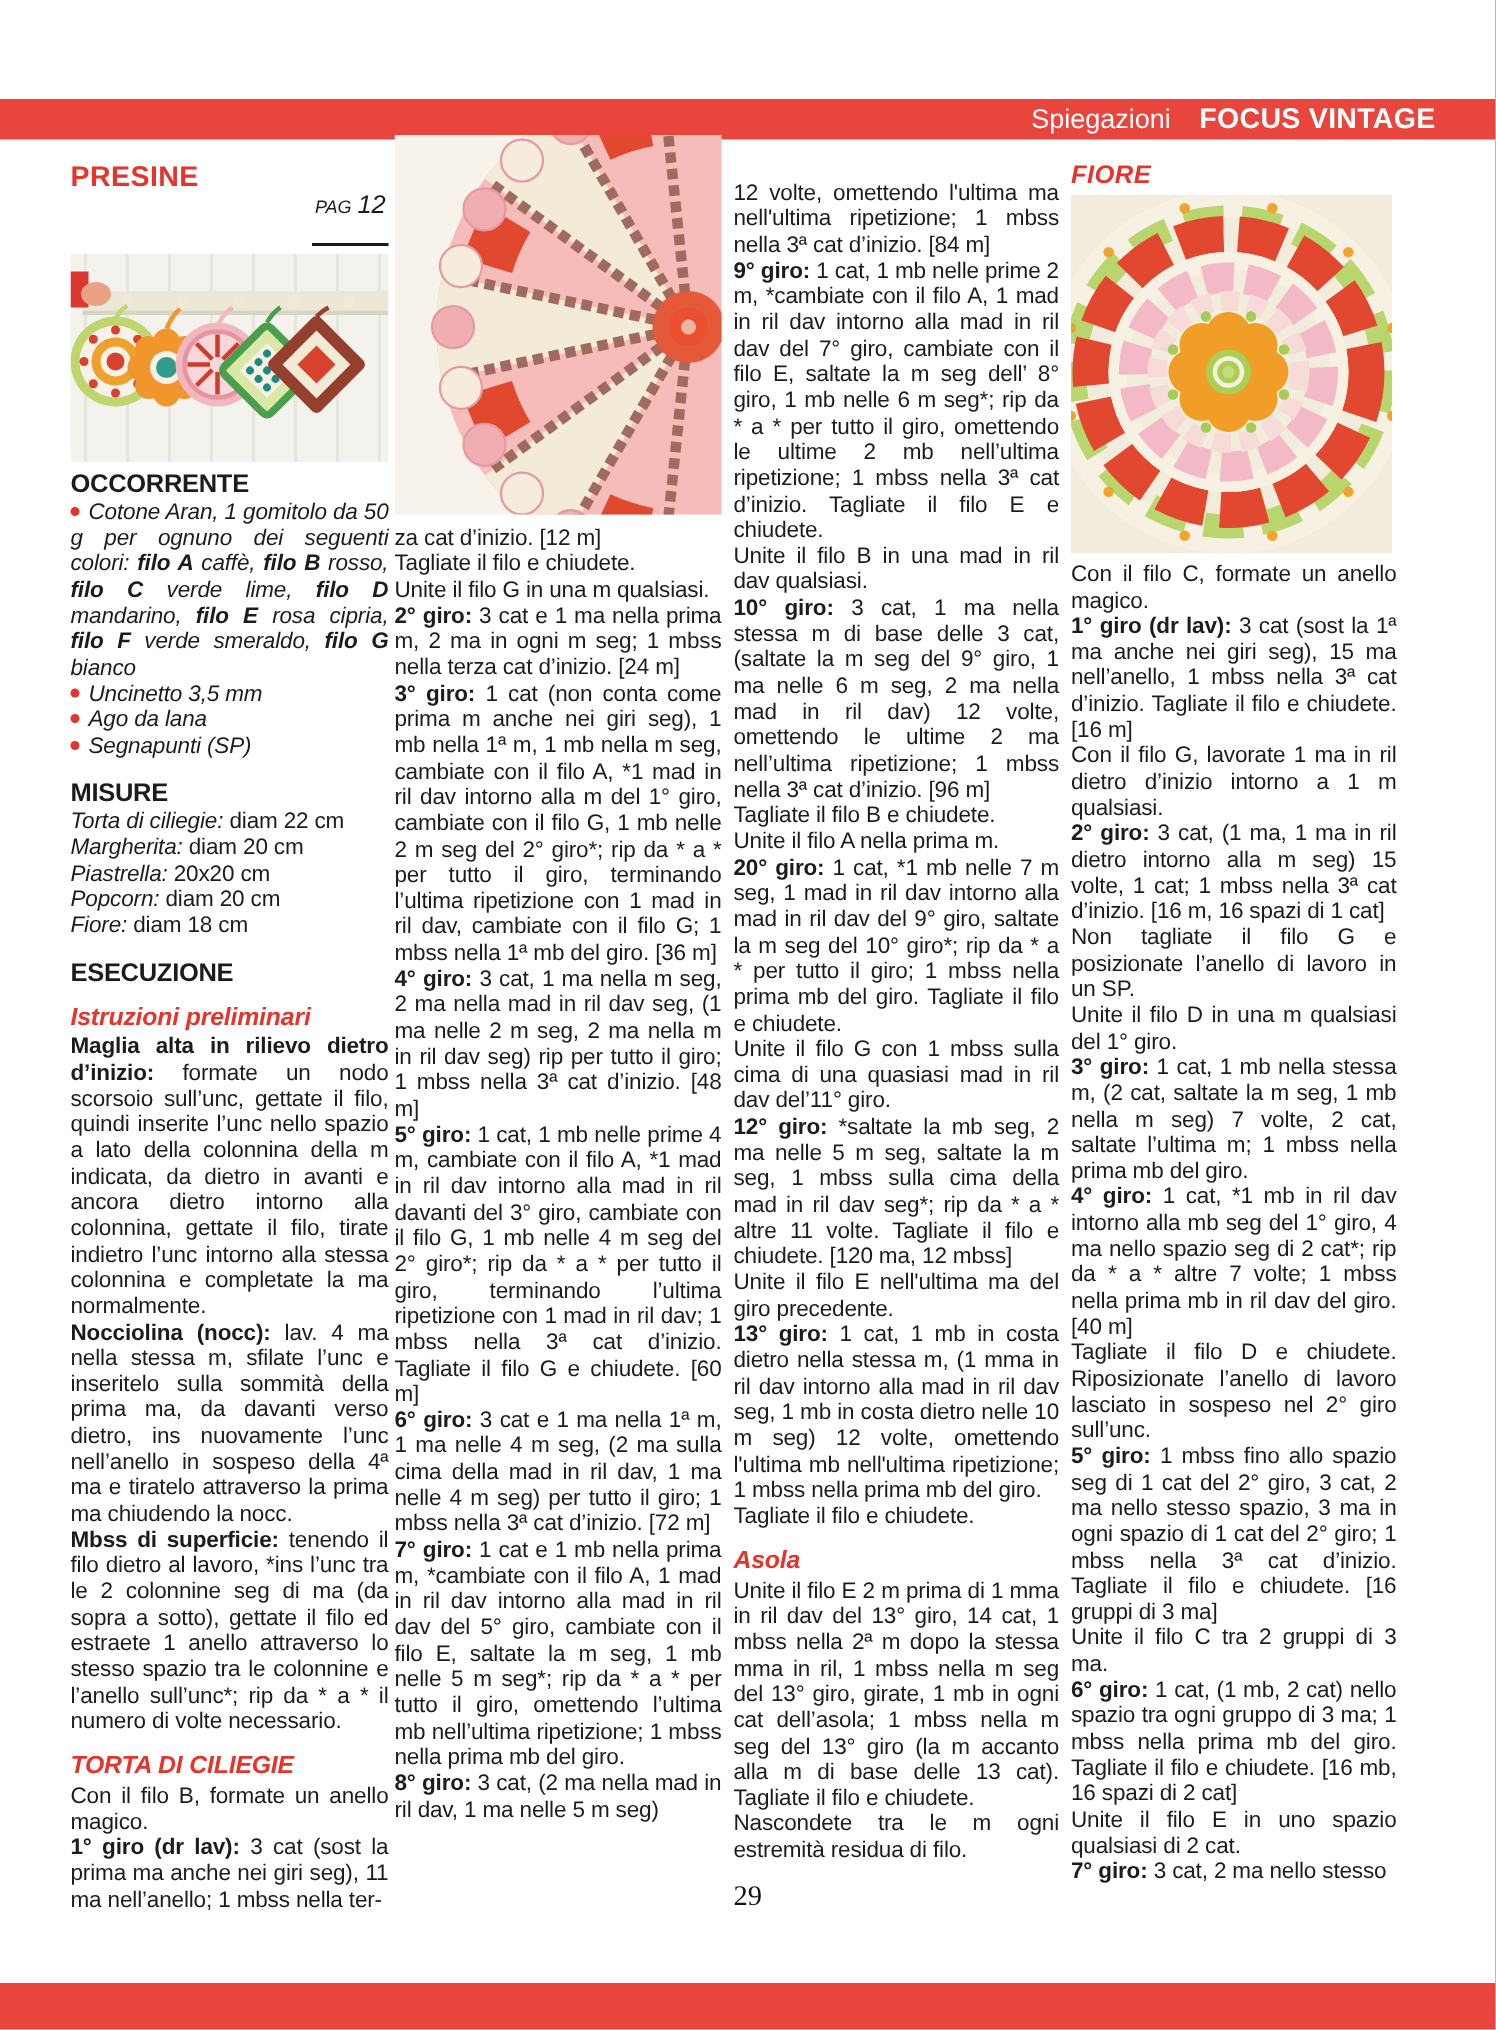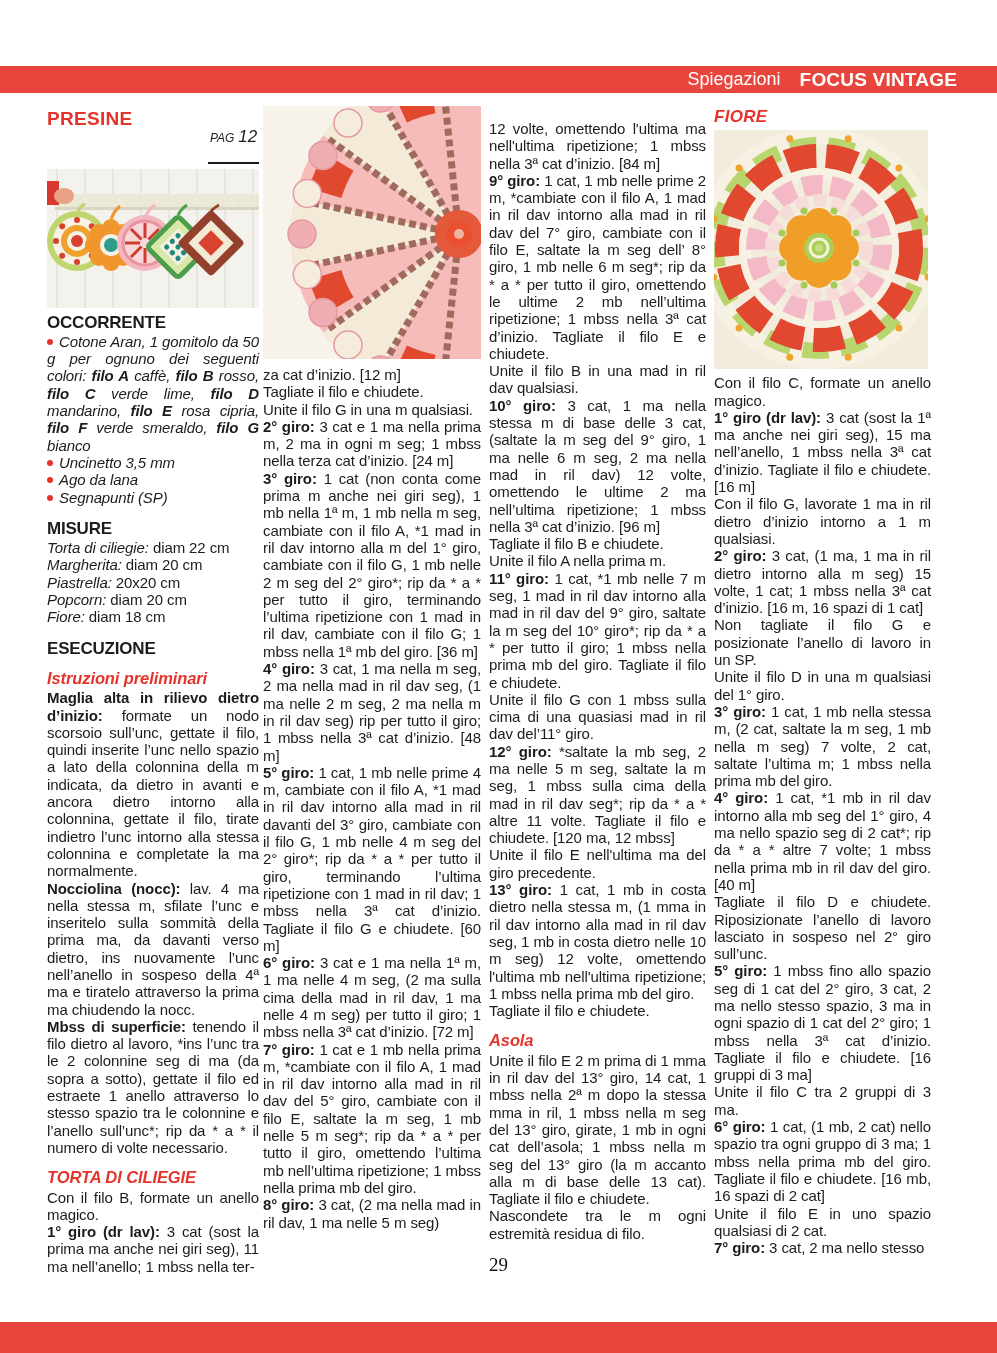--- a/index.html
+++ b/index.html
@@ -6,21 +6,21 @@
   *{margin:0;padding:0;box-sizing:border-box;}
   html,body{background:#888;}
   #page{position:relative;width:997px;height:1353px;background:#ffffff;overflow:hidden;
         font-family:"Liberation Sans","DejaVu Sans",sans-serif;color:#1d1c1a;margin:0 auto;}
   .topbar{position:absolute;left:0;top:66px;width:997px;height:27px;background:var(--banner-red);
           display:flex;align-items:center;justify-content:flex-end;padding-right:40px;color:#fff;font-size:18px;}
   .topbar .bold{font-weight:700;margin-left:19px;font-size:19px;letter-spacing:.2px;}
   .bottombar{position:absolute;left:0;top:1322px;width:997px;height:31px;background:var(--banner-red);}
   .col{position:absolute;font-size:15px;line-height:17.3px;text-align:justify;letter-spacing:-0.1px;}
   #col1{left:47px;top:110px;width:212px;}
-  #col2{left:263px;top:106px;width:218px;}
+  #col2{left:263px;top:90px;width:218px;}
   #col3{left:489px;top:120px;width:217px;}
   #col4{left:714px;top:108px;width:217px;}
   .para{margin:0;}
   .h{font-weight:700;font-size:17px;margin-top:14px;margin-bottom:2px;text-align:left;letter-spacing:-.2px;}
   .paras .h:first-child{margin-top:0;}
   .redhead{color:var(--accent-red);font-weight:700;font-style:italic;font-size:16.5px;
            margin-top:13px;margin-bottom:2px;text-align:left;}
   .b{font-weight:700;}
   .i{font-style:italic;}
   .bullet::before{content:"";display:inline-block;width:6px;height:6px;border-radius:3px;
@@ -231,21 +231,21 @@
   </div>
 
   <div id="col3" class="col">
     <div class="paras">
         <p class="para body"><span>12 volte, omettendo l'ultima ma nell'ultima ripetizione; 1 mbss nella 3ª cat d’inizio. [84 m]</span></p>
         <p class="para body"><span class="b">9° giro: </span><span>1 cat, 1 mb nelle prime 2 m, *cambiate con il filo A, 1 mad in ril dav intorno alla mad in ril dav del 7° giro, cambiate con il filo E, saltate la m seg dell’ 8° giro, 1 mb nelle 6 m seg*; rip da * a * per tutto il giro, omettendo le ultime 2 mb nell’ultima ripetizione; 1 mbss nella 3ª cat d’inizio. Tagliate il filo E e chiudete.</span></p>
         <p class="para body"><span>Unite il filo B in una mad in ril dav qualsiasi.</span></p>
         <p class="para body"><span class="b">10° giro: </span><span>3 cat, 1 ma nella stessa m di base delle 3 cat, (saltate la m seg del 9° giro, 1 ma nelle 6 m seg, 2 ma nella mad in ril dav) 12 volte, omettendo le ultime 2 ma nell’ultima ripetizione; 1 mbss nella 3ª cat d’inizio. [96 m]</span></p>
         <p class="para body"><span>Tagliate il filo B e chiudete.</span></p>
         <p class="para body"><span>Unite il filo A nella prima m.</span></p>
-        <p class="para body"><span class="b">11° giro: </span><span>1 cat, *1 mb nelle 7 m seg, 1 mad in ril dav intorno alla mad in ril dav del 9° giro, saltate la m seg del 10° giro*; rip da * a * per tutto il giro; 1 mbss nella prima mb del giro. Tagliate il filo e chiudete.</span></p>
+        <p class="para body"><span class="b">20° giro: </span><span>1 cat, *1 mb nelle 7 m seg, 1 mad in ril dav intorno alla mad in ril dav del 9° giro, saltate la m seg del 10° giro*; rip da * a * per tutto il giro; 1 mbss nella prima mb del giro. Tagliate il filo e chiudete.</span></p>
         <p class="para body"><span>Unite il filo G con 1 mbss sulla cima di una quasiasi mad in ril dav del’11° giro.</span></p>
         <p class="para body"><span class="b">12° giro: </span><span>*saltate la mb seg, 2 ma nelle 5 m seg, saltate la m seg, 1 mbss sulla cima della mad in ril dav seg*; rip da * a * altre 11 volte. Tagliate il filo e chiudete. [120 ma, 12 mbss]</span></p>
         <p class="para body"><span>Unite il filo E nell'ultima ma del giro precedente.</span></p>
         <p class="para body"><span class="b">13° giro: </span><span>1 cat, 1 mb in costa dietro nella stessa m, (1 mma in ril dav intorno alla mad in ril dav seg, 1 mb in costa dietro nelle 10 m seg) 12 volte, omettendo l'ultima mb nell'ultima ripetizione; 1 mbss nella prima mb del giro.</span></p>
         <p class="para body"><span>Tagliate il filo e chiudete.</span></p>
         <p class="para redhead"><span>Asola</span></p>
         <p class="para body"><span>Unite il filo E 2 m prima di 1 mma in ril dav del 13° giro, 14 cat, 1 mbss nella 2ª m dopo la stessa mma in ril, 1 mbss nella m seg del 13° giro, girate, 1 mb in ogni cat dell’asola; 1 mbss nella m seg del 13° giro (la m accanto alla m di base delle 13 cat). Tagliate il filo e chiudete.</span></p>
         <p class="para body"><span>Nascondete tra le m ogni estremità residua di filo.</span></p>
       </div>
   </div>

